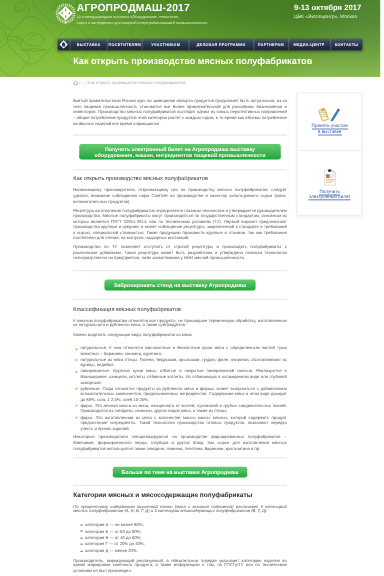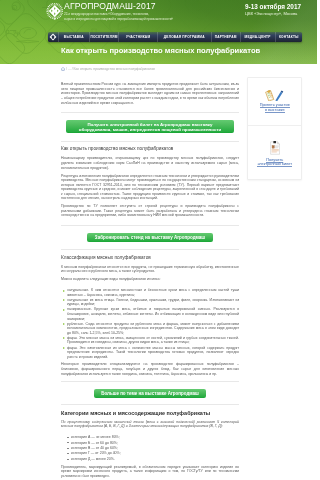--- a/index.html
+++ b/index.html
@@ -18,21 +18,21 @@
         rgba(10,55,10,.24) 60%, rgba(10,55,10,.10) 82%, rgba(10,55,10,0) 100%);}
   .hdr-shine{position:absolute;inset:0;
       background:linear-gradient(129deg,
         rgba(190,225,175,0) 0%, rgba(190,225,175,0) 74%,
         rgba(190,225,175,.22) 86%, rgba(190,225,175,.19) 98%, rgba(190,225,175,.15) 100%);}
   .hdr-vert{position:absolute;left:0;bottom:0;width:317px;height:22px;
       background:linear-gradient(180deg,rgba(255,255,255,0) 0%,rgba(255,255,255,.03) 100%);}
   .hdr-pattern{position:absolute;left:0;top:0;width:317px;height:64px;opacity:.30;}
   .logo-mark{position:absolute;left:45.5px;top:2.8px;width:17.5px;height:17.5px;}
   .brand{position:absolute;left:64px;top:2px;width:175px;}
-  .brand-title{font-weight:normal;font-size:8.6px;line-height:9.5px;color:#fff;letter-spacing:.15px;}
+  .brand-title{font-weight:bold;font-size:8.6px;line-height:9.5px;color:#fff;letter-spacing:.15px;}
   .brand-sub{font-size:3.05px;line-height:4.1px;color:#e3f0d2;margin-top:0.6px;}
   .hdr-right{position:absolute;left:245px;top:3px;width:70px;}
   .hdr-date{font-weight:bold;font-size:6.4px;line-height:7px;color:#ffffff;}
   .hdr-place{font-size:4.1px;line-height:5px;color:#eaf4dd;margin-top:0.8px;}
 
   
   .nav{position:absolute;left:48.2px;top:32px;width:253.8px;height:10px;
        background:linear-gradient(180deg,#3e5682 0%,#34456380 0%,#33435f 30%,#27324a 65%,#1d2431 100%);
        display:flex;align-items:stretch;border-radius:1.5px;overflow:hidden;
        box-shadow:0 1px 2px rgba(0,0,0,.3);}

